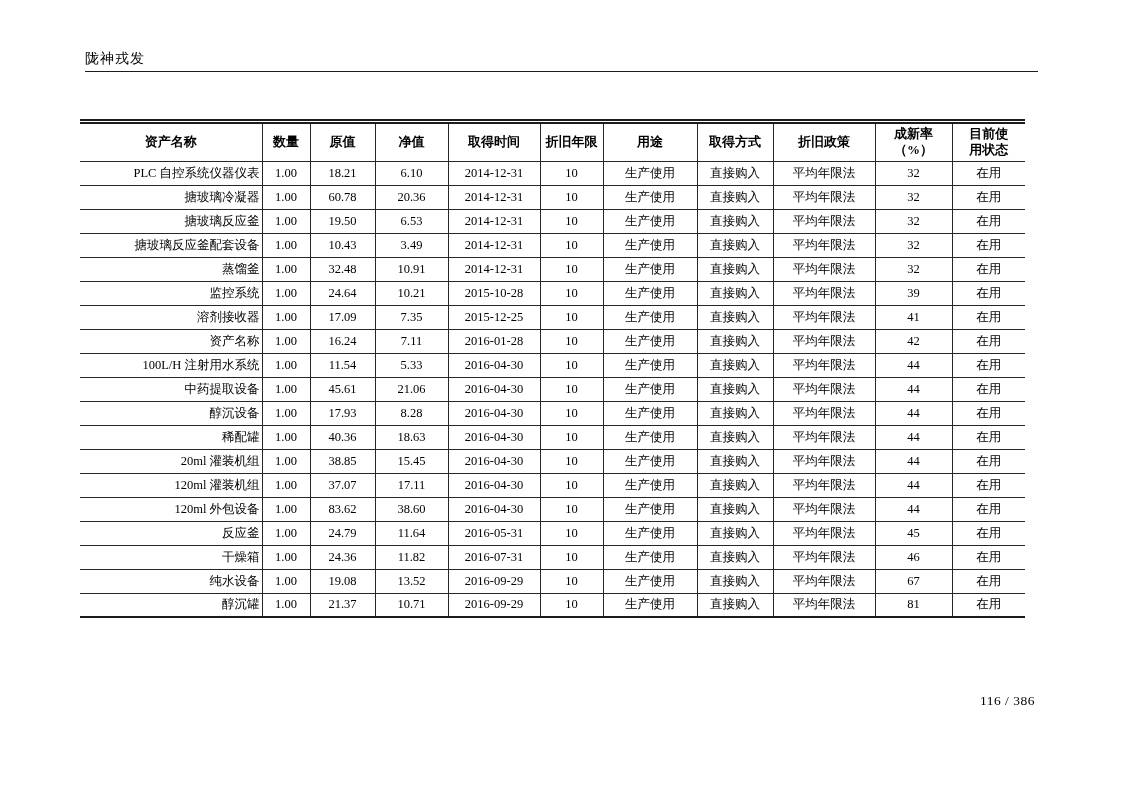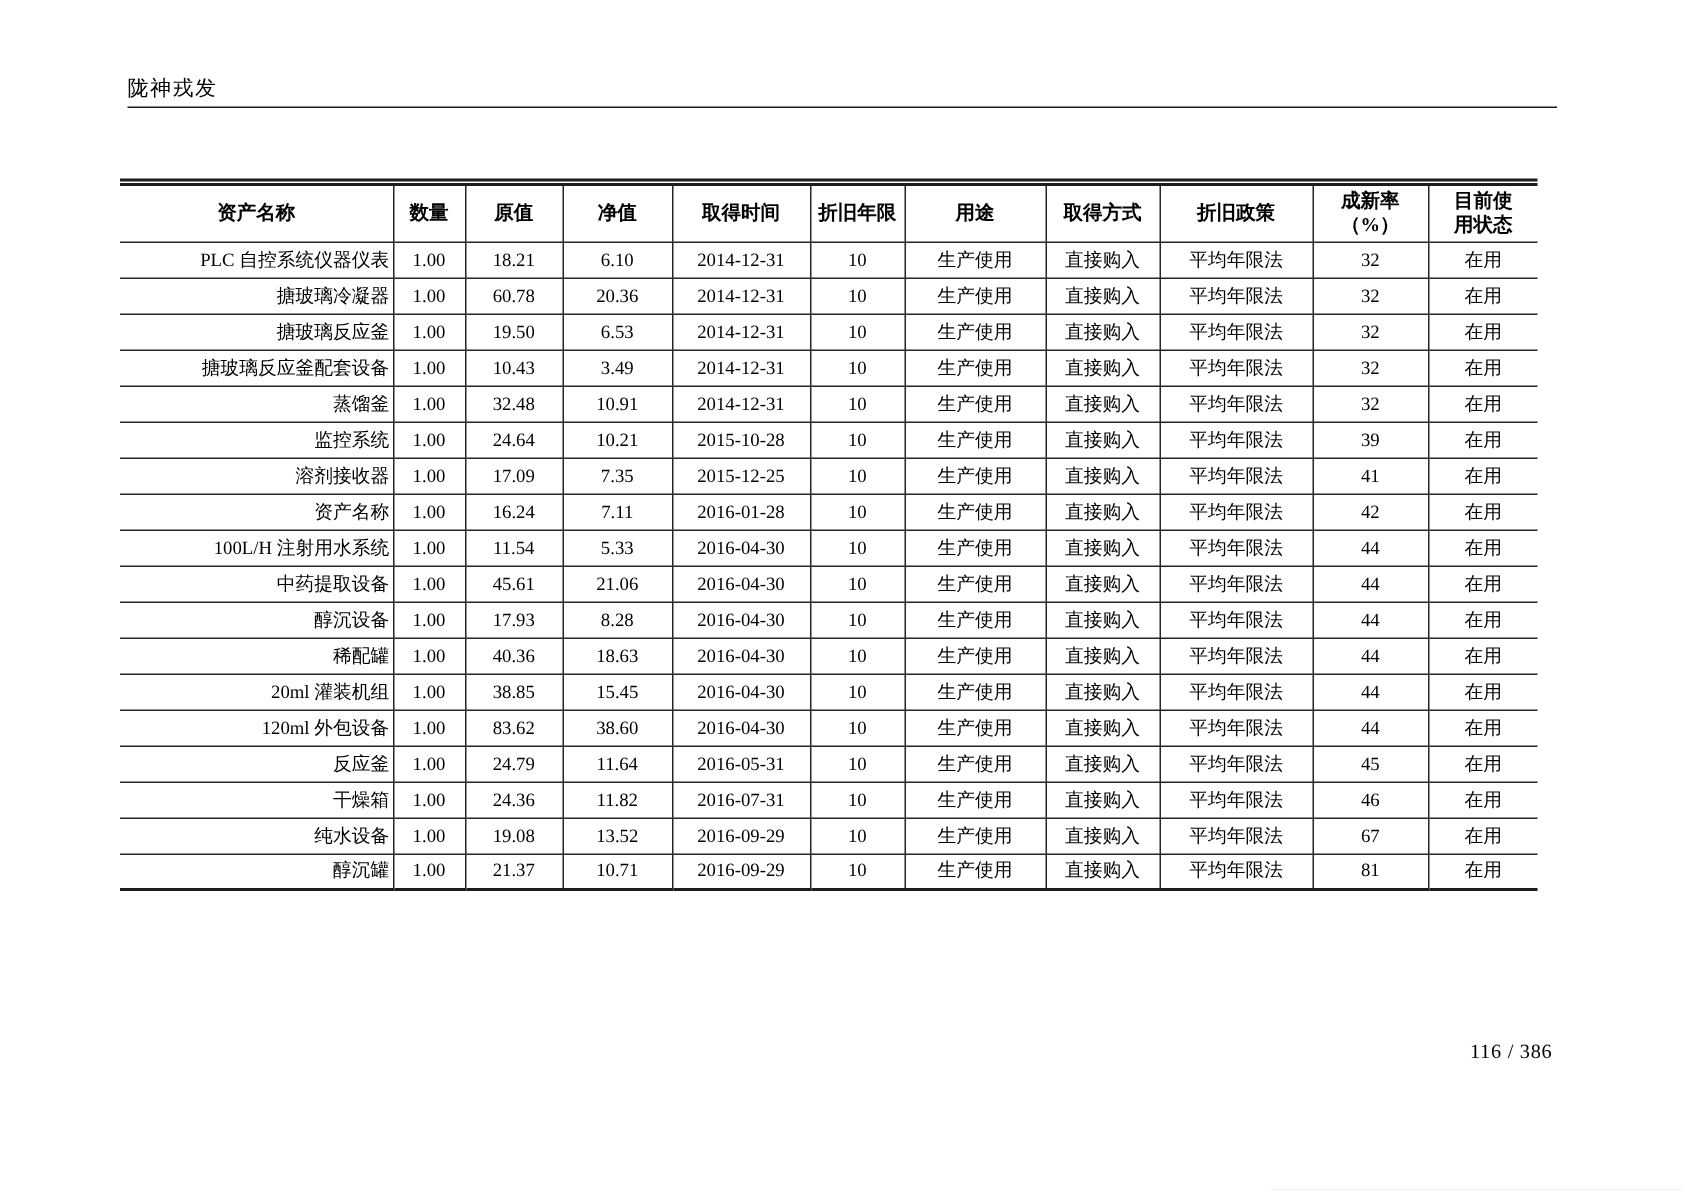--- a/index.html
+++ b/index.html
@@ -281,20 +281,33 @@
             <td>15.45</td>
             <td>2016-04-30</td>
             <td>10</td>
             <td>生产使用</td>
             <td>直接购入</td>
             <td>平均年限法</td>
             <td>44</td>
             <td>在用</td>
           </tr>
           <tr>
+            <td>120ml 灌装机组</td>
+            <td>1.00</td>
+            <td>37.07</td>
+            <td>17.11</td>
+            <td>2016-04-30</td>
+            <td>10</td>
+            <td>生产使用</td>
+            <td>直接购入</td>
+            <td>平均年限法</td>
+            <td>44</td>
+            <td>在用</td>
+          </tr>
+          <tr>
             <td>120ml 外包设备</td>
             <td>1.00</td>
             <td>83.62</td>
             <td>38.60</td>
             <td>2016-04-30</td>
             <td>10</td>
             <td>生产使用</td>
             <td>直接购入</td>
             <td>平均年限法</td>
             <td>44</td>

